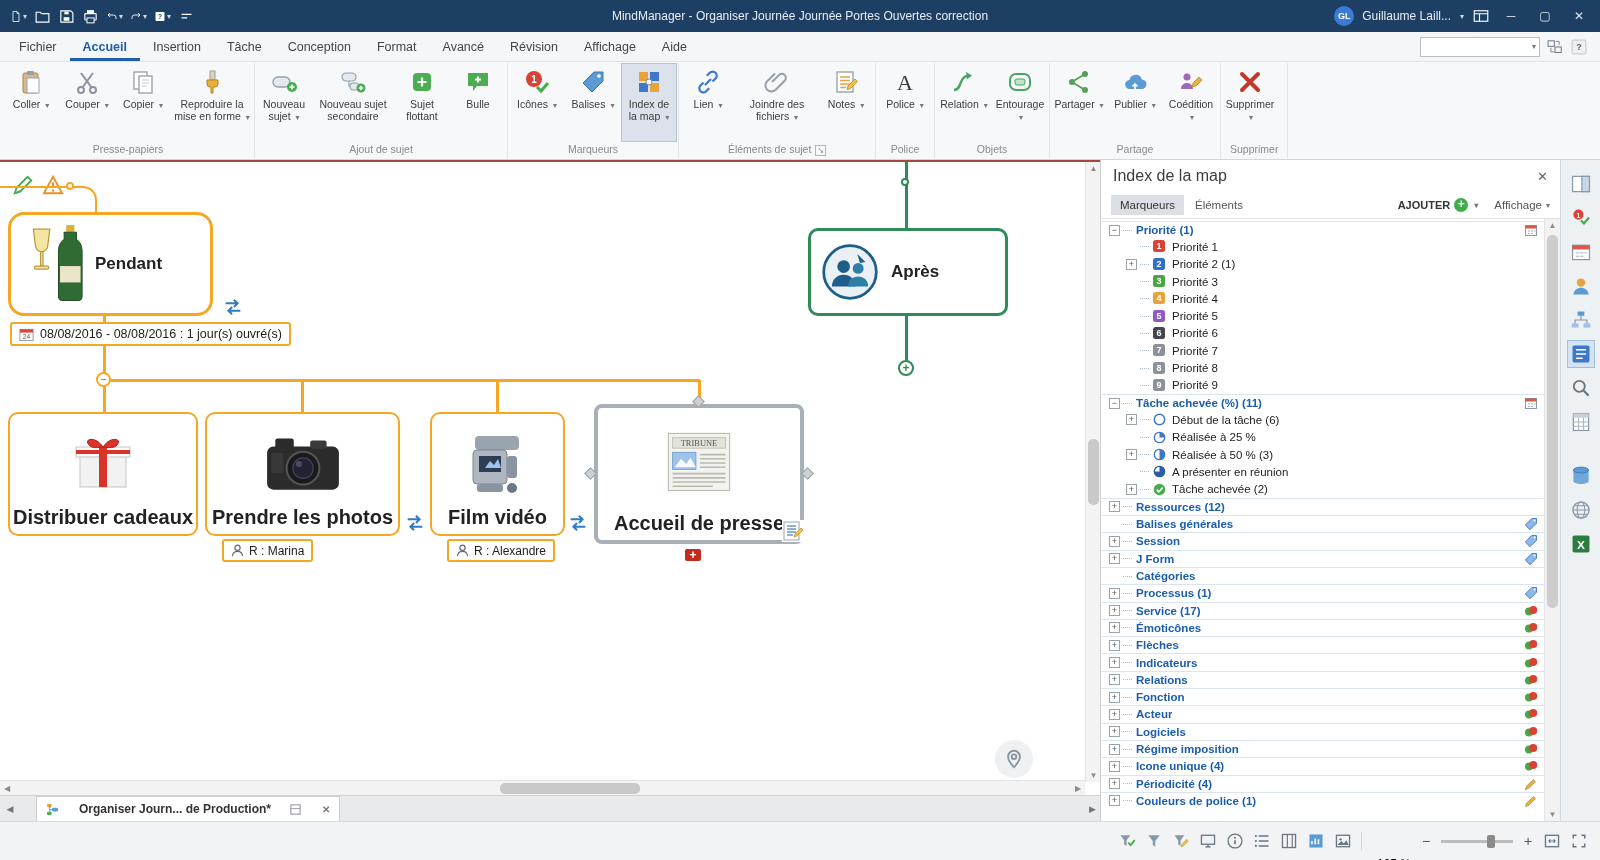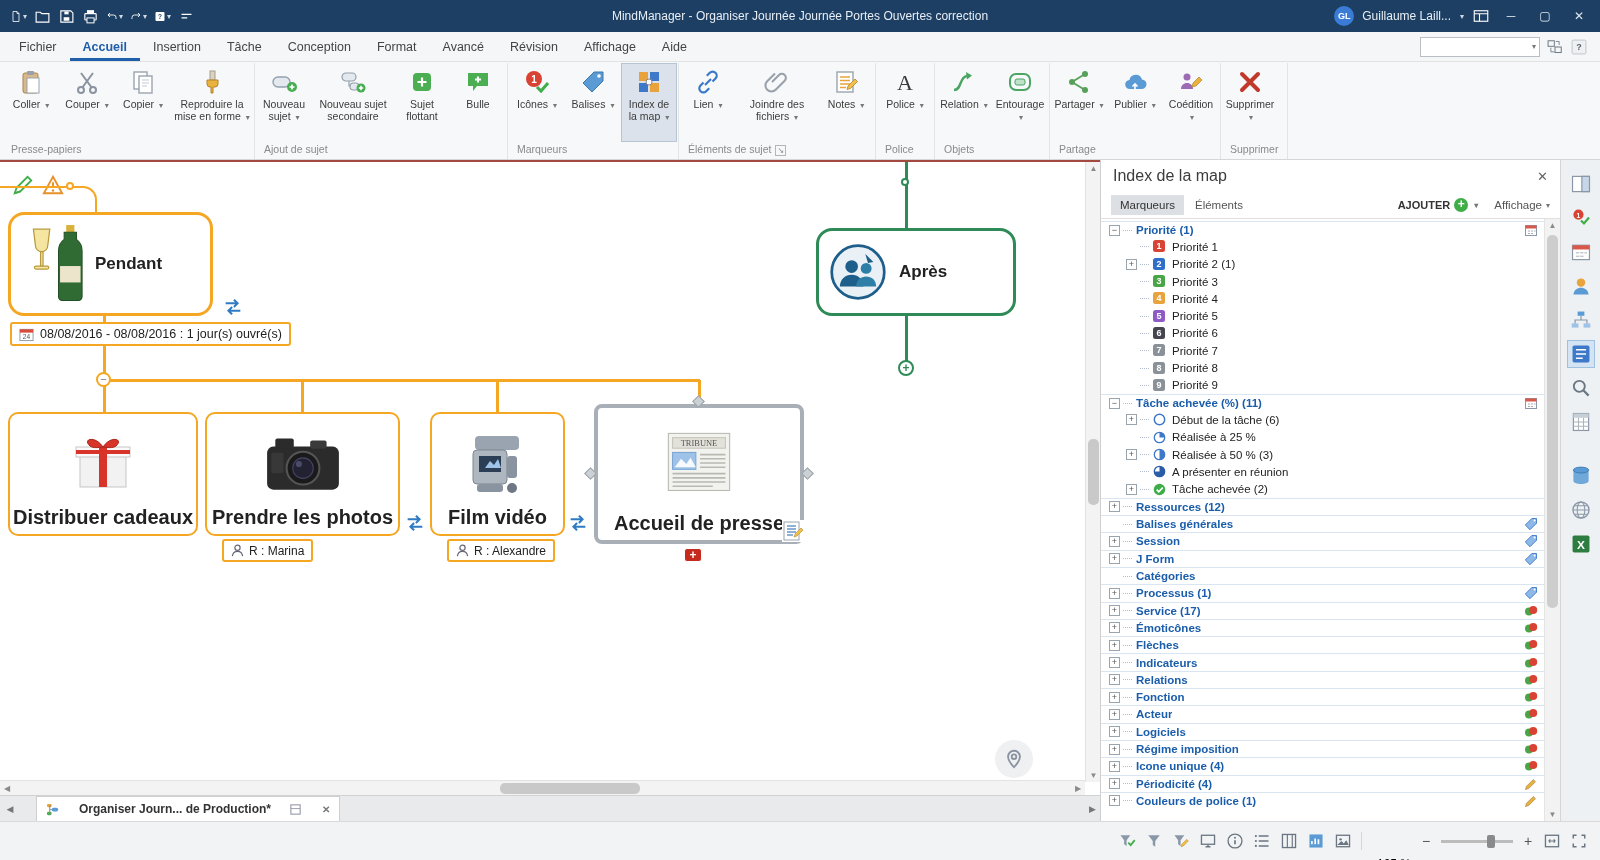--- a/index.html
+++ b/index.html
@@ -34,21 +34,21 @@
 
   
   .ribbon{height:98px;background:#f7f8f9;border-bottom:1px solid #d6d6d6;display:flex;align-items:stretch;padding:1px 2px 0;}
   .rgroup{display:flex;flex-direction:column;border-right:1px solid #e3e4e6;padding:0 1px;}
   .rbtns{flex:1;display:flex;align-items:stretch;}
   .rbtn{width:56px;display:flex;flex-direction:column;align-items:center;padding:5px 2px 1px;text-align:center;cursor:default;border:1px solid transparent;}
   .rbtn.wide{width:82px;}
   .rbtn.active{background:#dbe2eb;border:1px solid #b7c4d4;}
   .ric{width:26px;height:26px;margin-bottom:3px;flex:none;}
   .rlabel{font-size:10.5px;line-height:1.18;color:#3c3c3c;}
-  .rgl{height:17px;font-size:10.5px;color:#8a8a8a;padding:1px 8px 2px;position:relative;white-space:nowrap;}
+  .rgl{height:17px;font-size:10.5px;color:#8a8a8a;text-align:center;padding:1px 8px 2px;position:relative;white-space:nowrap;}
   .launcher{font-style:normal;font-size:8px;color:#888;border:1px solid #b5b5b5;padding:0 1px;margin-left:4px;}
 
   
   .main{display:flex;height:661px;}
   .left-col{flex:1;display:flex;flex-direction:column;min-width:0;}
   .canvas{height:635px;position:relative;background:#fff;border-top:2px solid #a3493f;overflow:hidden;}
   .tabbar{height:26px;background:#e9eaeb;border-top:1px solid #d2d2d2;display:flex;align-items:center;position:relative;}
 
   
   .c-mini{position:absolute;width:22px;height:22px;}
@@ -57,21 +57,21 @@
   .dot{position:absolute;width:8px;height:8px;border-radius:50%;background:#fff;border:2px solid #f5a623;}
   .dot.green{border-color:#2e8b57;}
   .minus-circle{position:absolute;width:15px;height:15px;border-radius:50%;background:#fff;border:2px solid #f5a623;
                 color:#777;font-size:11px;line-height:11px;text-align:center;z-index:3;}
   .plus-circle{position:absolute;width:16px;height:16px;border-radius:50%;background:#fff;border:2px solid #2e8b57;
                color:#2e8b57;font-size:12px;line-height:12px;text-align:center;font-weight:bold;}
   .node{position:absolute;background:#fff;display:flex;align-items:center;z-index:2;}
   .pendant{left:8px;top:50px;width:205px;height:104px;border:3px solid #f5a623;border-radius:16px;padding:6px 16px;gap:6px;}
   .pendant .nlabel{font-size:17px;font-weight:bold;}
   .nimg{width:62px;height:82px;flex:none;}
-  .apres{left:808px;top:66px;width:200px;height:88px;border:3px solid #2e8b57;border-radius:16px;padding:4px 10px;gap:12px;margin-left:8px;}
+  .apres{left:808px;top:66px;width:200px;height:88px;border:3px solid #2e8b57;border-radius:10px;padding:4px 10px;gap:12px;}
   .apres .nlabel{font-size:17px;font-weight:bold;}
   .apres .nimg{width:58px;height:58px;}
   .datebox{position:absolute;left:10px;top:160px;height:24px;border:2px solid #f5a623;border-radius:3px;background:#fff;
            display:flex;align-items:center;gap:6px;padding:0 7px;font-size:12.5px;z-index:4;}
   .datebox .dic{width:15px;height:15px;}
   .child{flex-direction:column;justify-content:space-between;border:2.5px solid #f5a623;border-radius:10px;padding:6px 4px 5px;}
   .child .cimg{flex:1;display:flex;align-items:center;justify-content:center;width:100%;}
   .clabel{font-weight:bold;font-size:20px;white-space:nowrap;}
   .c1{left:8px;top:250px;width:190px;height:124px;}
   .c2{left:205px;top:250px;width:195px;height:124px;}

